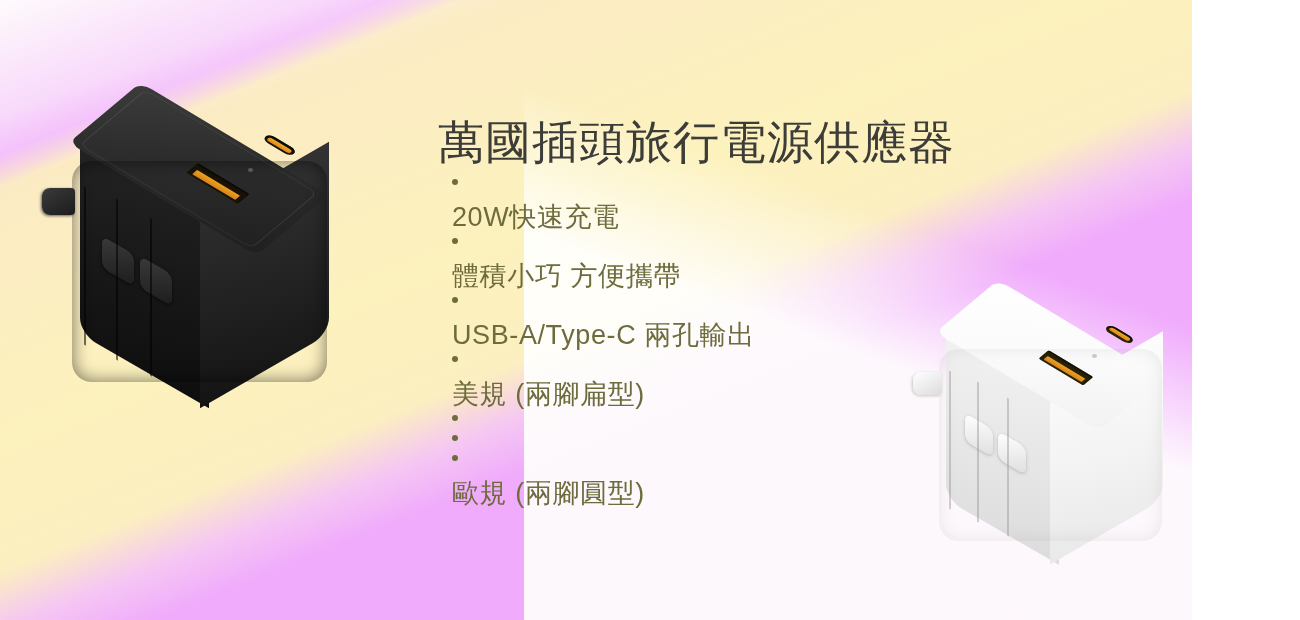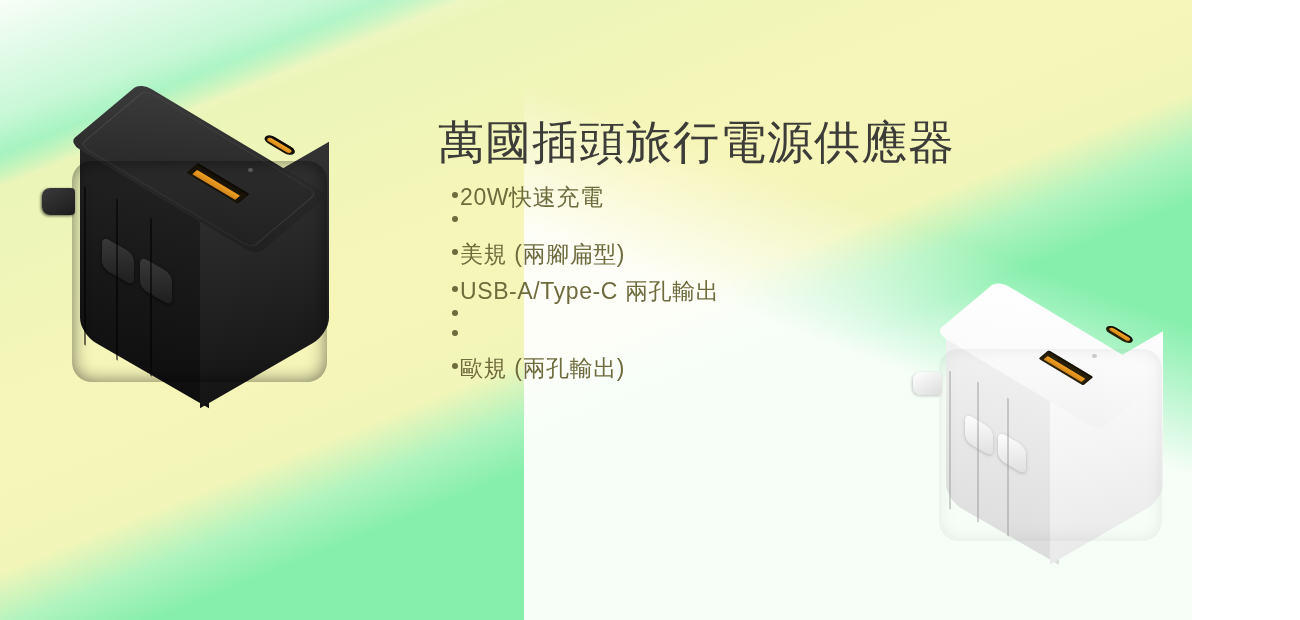--- a/index.html
+++ b/index.html
@@ -7,21 +7,21 @@
 
   html, body {
     width:1300px; height:620px;
     overflow:hidden;
     font-family:"Liberation Sans", "DejaVu Sans", sans-serif;
   }
 
   .banner {
     position:relative;
     width:1192px; height:620px;
-    background:#86efac;
+    background:#f0abfc;
     overflow:hidden;
   }
 
   
   .wash {
     position:absolute; inset:0;
     background:
       linear-gradient(158deg,
         rgba(255,250,205,0.00)  0%,
         rgba(255,250,205,0.00) 14%,
@@ -61,27 +61,28 @@
     line-height:1.16;
     letter-spacing:1px;
     color:#3c3c38;
     font-weight:400;
     white-space:nowrap;
   }
   .feature-list { list-style:none; margin-top:10px; }
   .feature-item {
     display:flex;
     align-items:baseline;
-    gap:2px;
-    font-size:23px;
+    gap:12px;
+    font-size:27px;
     line-height:1.0;
     letter-spacing:0.6px;
     color:#6e6b3d;
     padding:7px 0 7px 14px;
     white-space:nowrap;
+    flex-direction:column;
   }
   .bullet-dot {
     display:inline-block;
     width:6px; height:6px;
     border-radius:50%;
     background:#6e6b3d;
     flex:0 0 auto;
     transform:translateY(-7px);
   }
 
@@ -287,36 +288,37 @@
   <div class="copy">
     <div class="title">萬國插頭旅行電源供應器</div>
 
     <ul class="feature-list">
       <li class="feature-item">
         <span class="bullet-dot"></span>
         <span>20W快速充電</span>
       </li>
       <li class="feature-item">
         <span class="bullet-dot"></span>
+        <span>體積小巧 方便攜帶</span>
+      </li>
+      <li class="feature-item">
+        <span class="bullet-dot"></span>
+        <span>USB-A/Type-C 兩孔輸出</span>
       </li>
       <li class="feature-item">
         <span class="bullet-dot"></span>
         <span>美規 (兩腳扁型)</span>
       </li>
       <li class="feature-item">
         <span class="bullet-dot"></span>
-        <span>USB-A/Type-C 兩孔輸出</span>
-      </li>
-      <li class="feature-item">
-        <span class="bullet-dot"></span>
-      </li>
-      <li class="feature-item">
-        <span class="bullet-dot"></span>
-      </li>
-      <li class="feature-item">
-        <span class="bullet-dot"></span>
-        <span>歐規 (兩孔輸出)</span>
+      </li>
+      <li class="feature-item">
+        <span class="bullet-dot"></span>
+      </li>
+      <li class="feature-item">
+        <span class="bullet-dot"></span>
+        <span>歐規 (兩腳圓型)</span>
       </li>
     </ul>
   </div>
 
 
 </div>
 
 </body></html>

